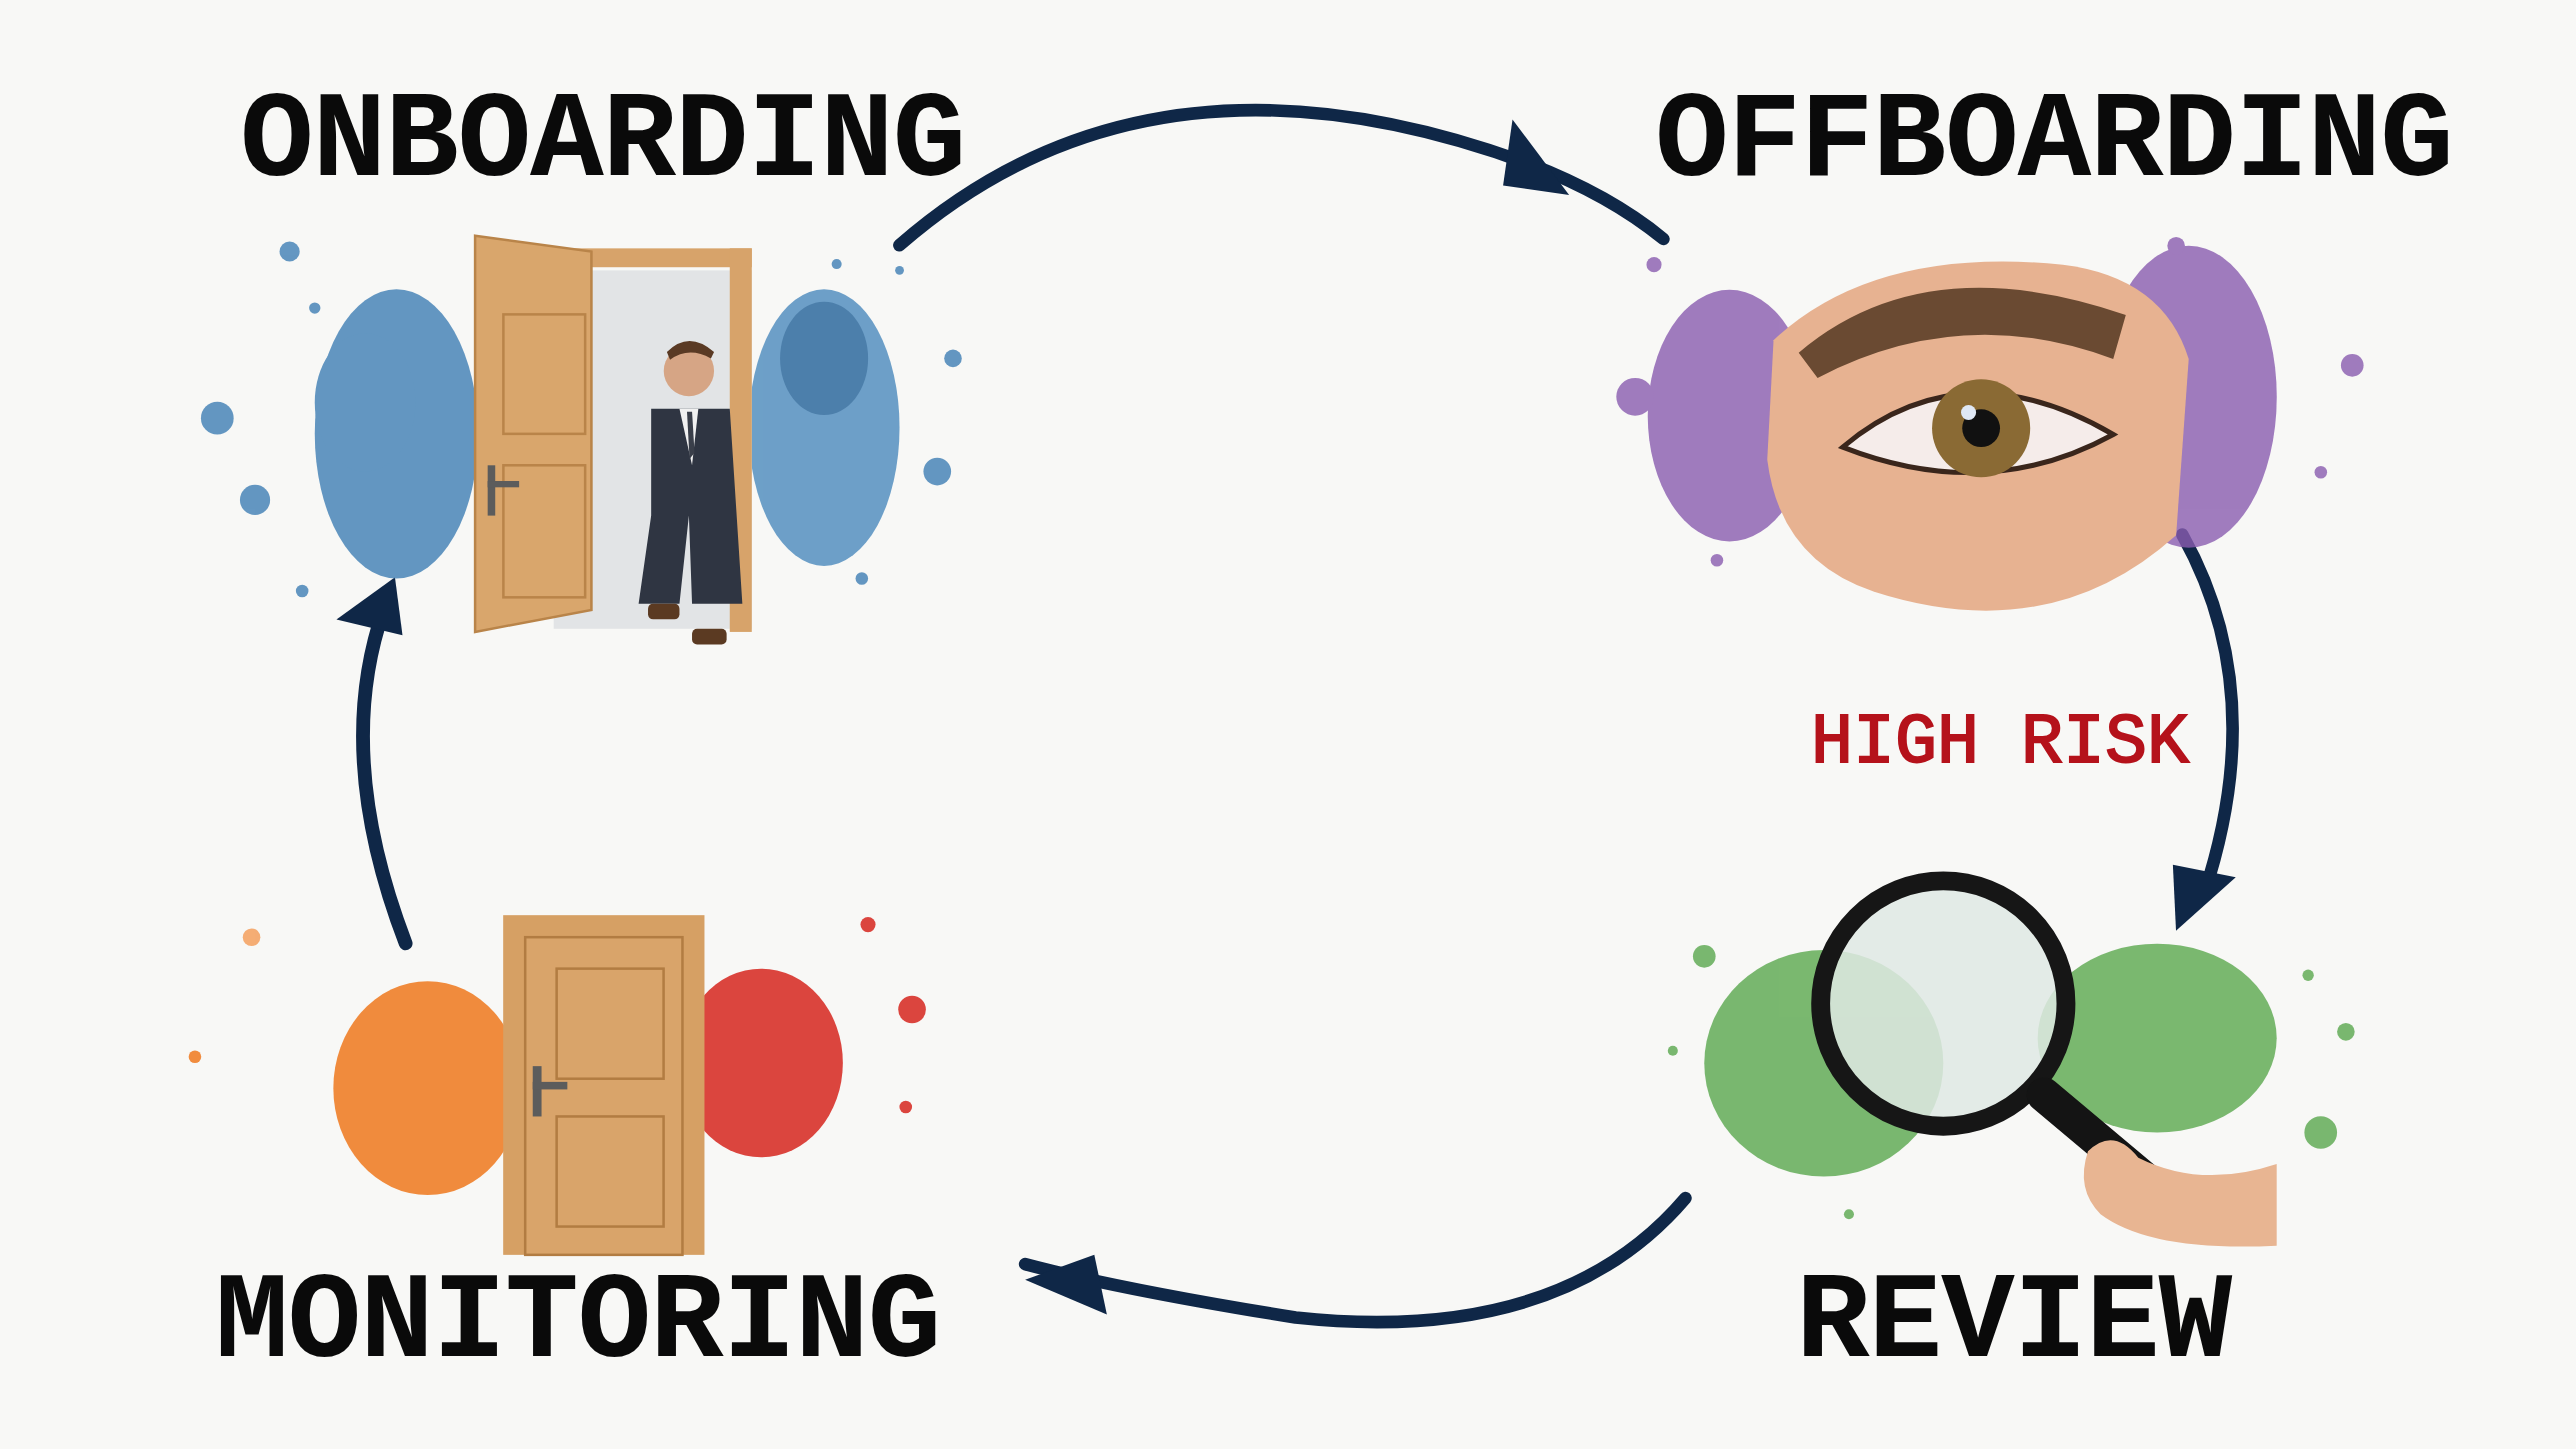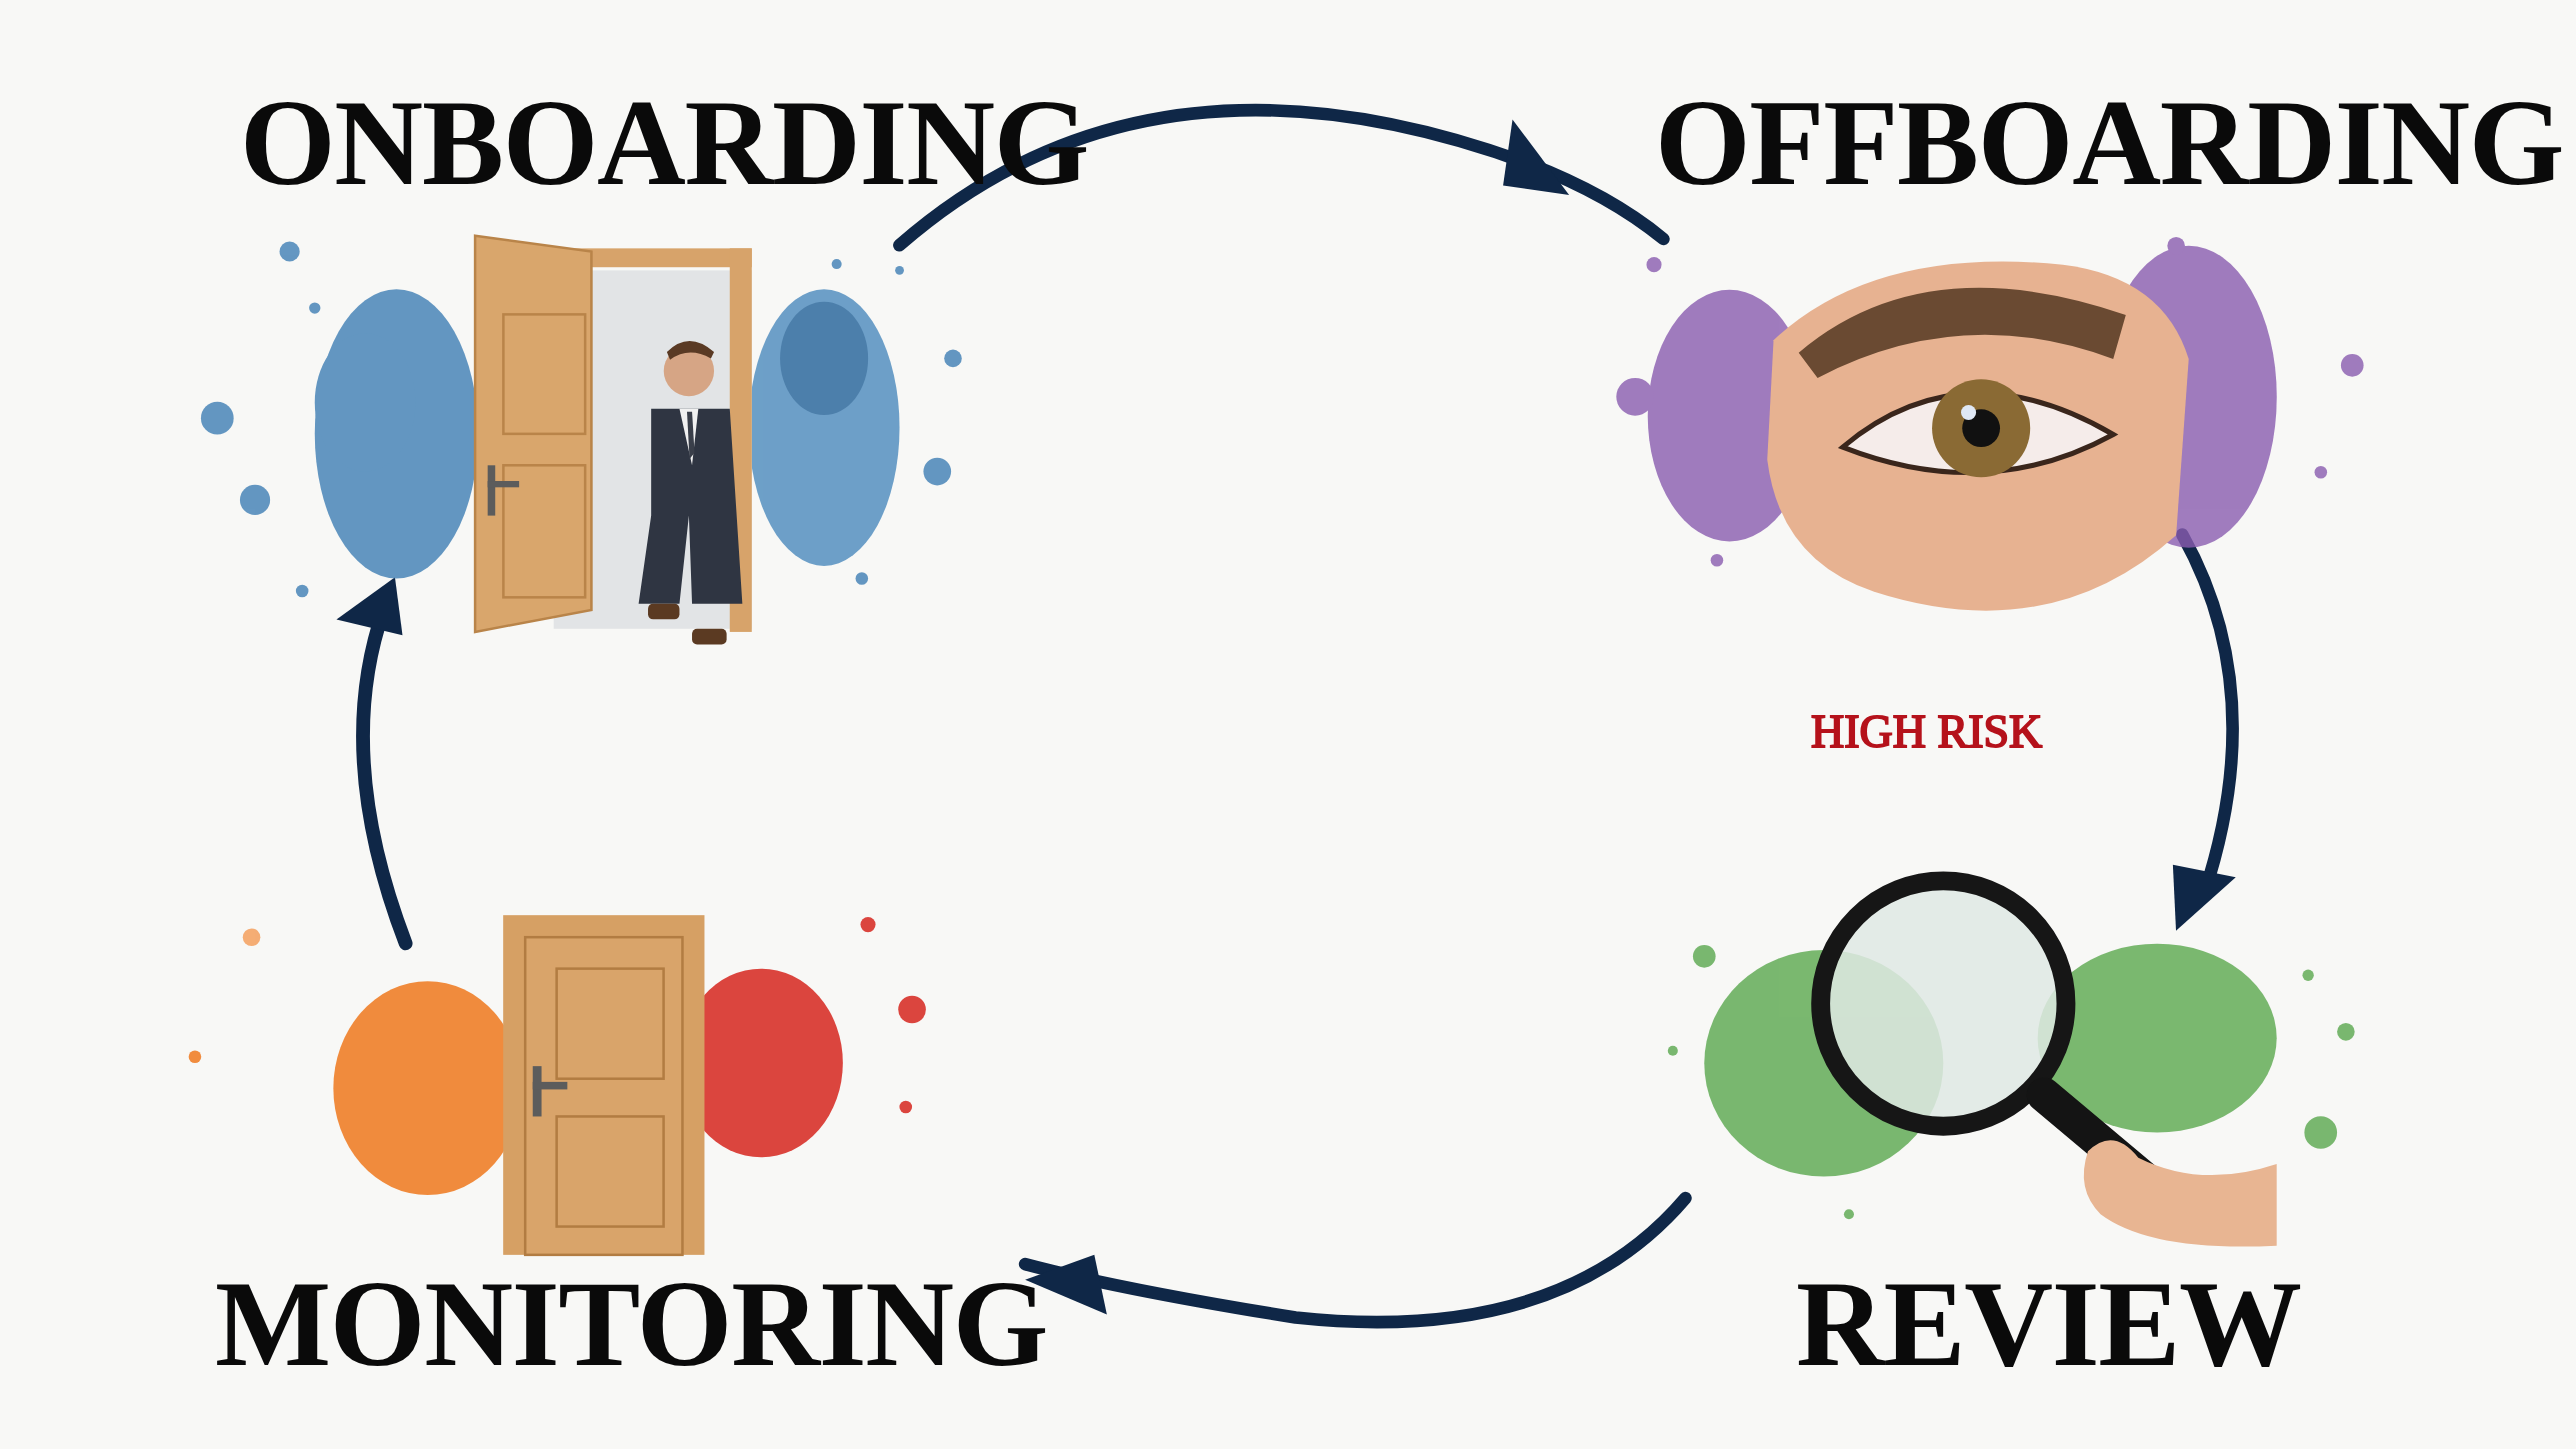--- a/index.html
+++ b/index.html
@@ -1,23 +1,23 @@
 <!DOCTYPE html>
 <html style="font-size:10px"><head>
 <meta charset="utf-8">
 <style>
   html, body { margin:0; padding:0; }
   body { width:2576px; height:1449px; background:#f8f8f6; position:relative; overflow:hidden; font-family:"Liberation Sans", sans-serif; }
-  .label { position:absolute; font-family:Liberation Serif, serif; font-weight:700; color:#0a0a0a; white-space:nowrap; line-height:1; letter-spacing:-1.3px; }
+  .label { position:absolute; font-family:Liberation Mono, monospace; font-weight:700; color:#0a0a0a; white-space:nowrap; line-height:1; letter-spacing:-1.3px; }
   .stage-label { font-size:123px; }
   #lbl-onboarding { left:240px; top:81px; transform:scaleX(1.0); }
   #lbl-monitoring { left:1655px; top:81px; }
   #lbl-offboarding { left:215px; top:1262px; }
   #lbl-review { left:1796px; top:1262px; }
-  #lbl-highrisk { left:1811px; top:709px; font-size:46px; font-weight:400; color:#b5121b; letter-spacing:0; -webkit-text-stroke:1.9px #b5121b; }
+  #lbl-highrisk { left:1811px; top:709px; font-size:70px; font-weight:400; color:#b5121b; letter-spacing:0; -webkit-text-stroke:1.9px #b5121b; }
   svg.layer { position:absolute; left:0; top:0; width:2576px; height:1449px; }
   .illus { position:absolute; }
 </style>
 </head>
 <body>
 
 <svg class="layer" viewBox="0 0 4096 2304">
   <defs></defs>
 
   <g>

